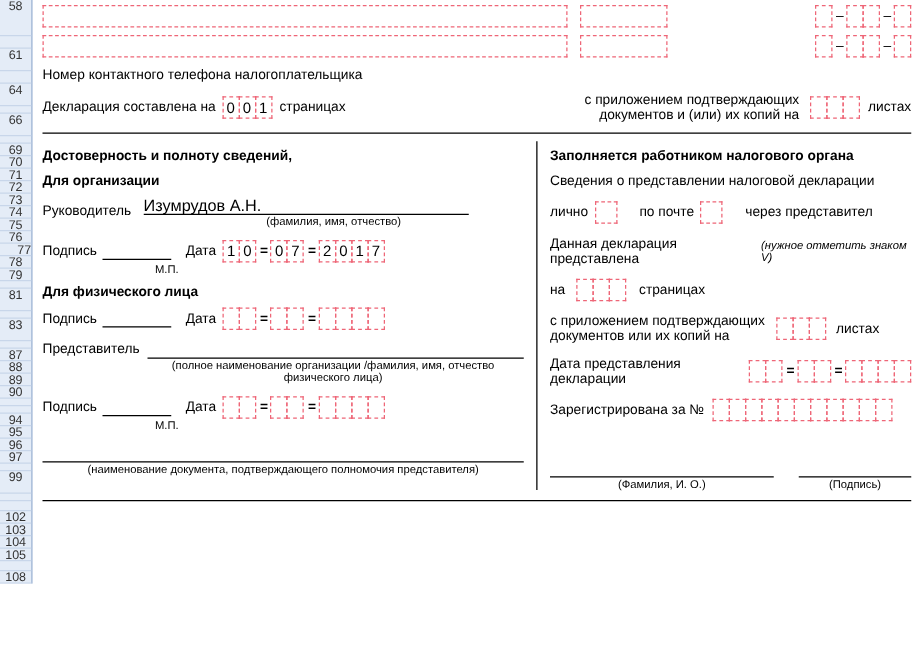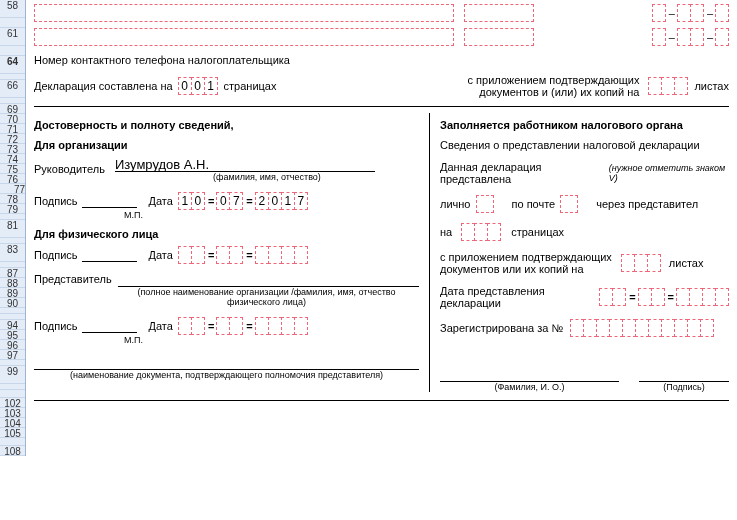--- a/index.html
+++ b/index.html
@@ -60,25 +60,25 @@
   .twocol { display:flex; }
   .leftcol { width: 385px; padding-right:10px; }
   .rightcol { flex:1; padding-left:10px; border-left:1px solid #000;}
   .underline-field { display:inline-block; border-bottom:1px solid #000; min-width:60px; height:14px; vertical-align:bottom;} .mt6{margin-top:6px;} .mt8{margin-top:8px;} .mt10{margin-top:10px;}
 </style>
 </head>
 <body>
 
 <div class="page">
   <div class="rownums" id="rownums">
-      <div style="height: 18px; padding-top: 1px;">58</div>
+      <div style="height: 29px; padding-top: 1px;">58</div>
       <div style="height: 10px; padding-top: 1px;"></div>
       <div style="height: 18px; padding-top: 1px;">61</div>
       <div style="height: 10px; padding-top: 1px;"></div>
-      <div style="height: 18px; padding-top: 1px; font-weight: bold;">64</div>
+      <div style="height: 18px; padding-top: 1px;">64</div>
       <div style="height: 6px; padding-top: 1px;"></div>
       <div style="height: 18px; padding-top: 1px;">66</div>
       <div style="height: 6px; padding-top: 1px;"></div>
       <div style="height: 10px; padding-top: 1px;">69</div>
       <div style="height: 10px; padding-top: 1px;">70</div>
       <div style="height: 10px; padding-top: 1px;">71</div>
       <div style="height: 10px; padding-top: 1px;">72</div>
       <div style="height: 10px; padding-top: 1px;">73</div>
       <div style="height: 10px; padding-top: 1px;">74</div>
       <div style="height: 10px; padding-top: 1px;">75</div>
@@ -254,35 +254,35 @@
           <span class="underline-field" style="width:100%;"></span>
           <div class="small">(наименование документа, подтверждающего полномочия представителя)</div>
         </div>
       </div>
 
       <div class="rightcol">
         <div class="bold mt6">Заполняется работником налогового органа</div>
         <div class="mt8">Сведения о представлении налоговой декларации</div>
 
         <div class="row mt10">
+          <span>лично</span>
+          <span style="width:6px;"></span>
+            <span class="pinkcell" style="width:18px;"></span>
+          <span style="width:18px;"></span>
+          <span>по почте</span>
+          <span style="width:6px;"></span>
+            <span class="pinkcell" style="width:18px;"></span>
+          <span style="width:18px;"></span>
+          <span>через представител</span>
+        </div>
+
+        <div class="row mt10">
           <span>Данная декларация представлена</span>
           <span style="width:4px;"></span>
           <span class="italic">(нужное отметить знаком V)</span>
-        </div>
-
-        <div class="row mt10">
-          <span>лично</span>
-          <span style="width:6px;"></span>
-            <span class="pinkcell" style="width:18px;"></span>
-          <span style="width:18px;"></span>
-          <span>по почте</span>
-          <span style="width:6px;"></span>
-            <span class="pinkcell" style="width:18px;"></span>
-          <span style="width:18px;"></span>
-          <span>через представител</span>
         </div>
 
         <div class="row mt10">
           <span>на</span>
           <span style="width:10px;"></span>
           <span class="pinkcell"></span>
             <span class="pinkcell"></span>
             <span class="pinkcell"></span>
           <span style="width:10px;"></span>
           <span>страницах</span>

